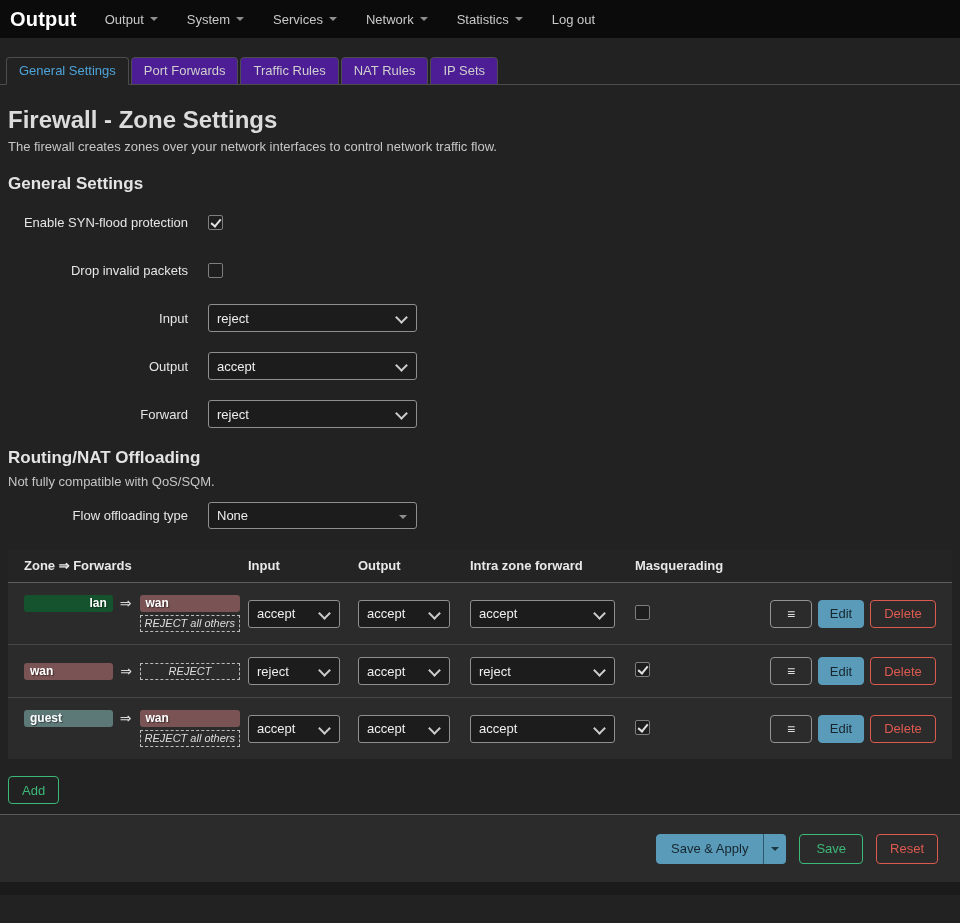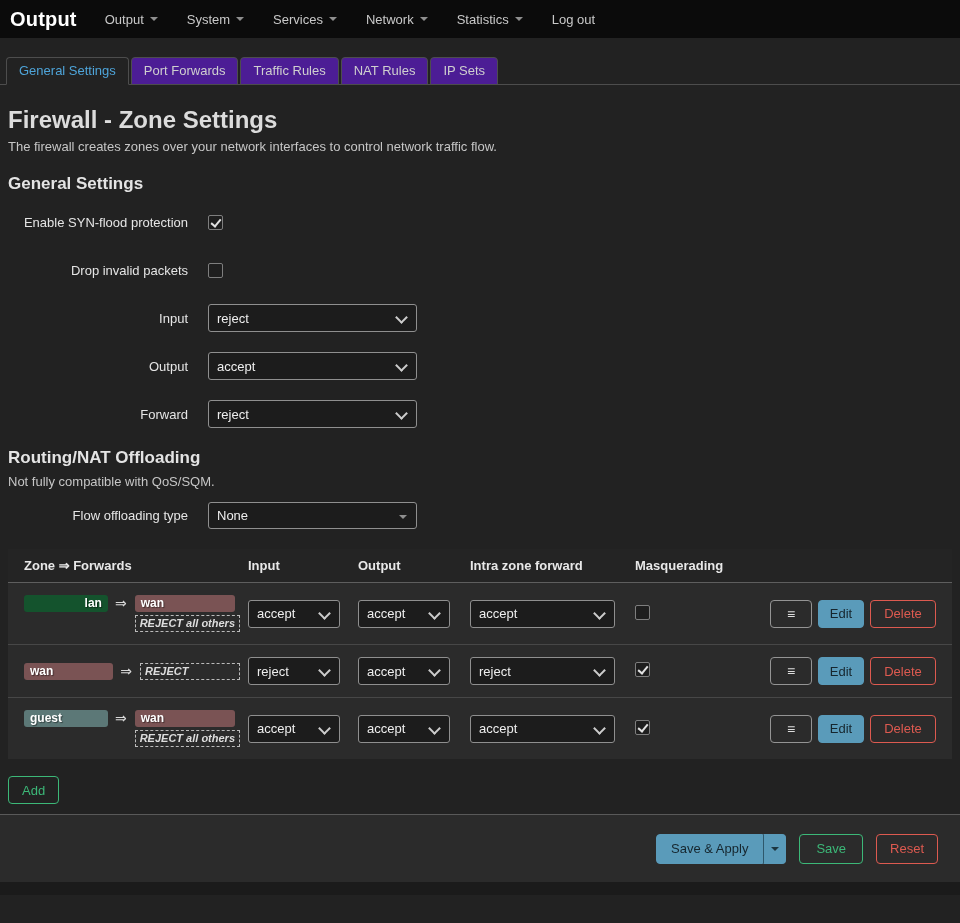--- a/index.html
+++ b/index.html
@@ -103,22 +103,23 @@
     display:block; height:17px; padding:1px 6px; border-radius:3px;
     color:#ffffff; font-size:12px; font-weight:bold; line-height:15px;
     text-shadow:1px 1px 1px rgba(0,0,0,.45);
   }
   .zbadge.src { width:92px; }
   .zbadge.dst { width:100px; }
   .zarrow { margin:0 8px 0 7px; color:#d8d8d8; font-size:14px; line-height:17px; }
   .znote {
     display:inline-block; margin-top:3px; padding:0 4px;
     border:1px dashed #bbbbbb; color:#dddddd;
-    font-size:11px; font-style:italic; font-weight:bold; line-height:15px;
+    font-size:11px; font-style:italic; font-weight:normal; line-height:15px;
     white-space:nowrap;
+    text-align:center;
   }
   .znote.inline { margin-top:0; min-width:100px; }
   .sel-sm { width:92px; } .sel-md { width:145px; }
   .actions { display:flex; justify-content:flex-end; align-items:center; gap:6px; padding-right:16px; }
   .btn {
     height:28px; border-radius:4px; font-size:13px; cursor:pointer;
     font-family:"Liberation Sans", sans-serif;
     display:inline-flex; align-items:center; justify-content:center;
     background:transparent; border:1px solid #949494; color:#dddddd;
   }

